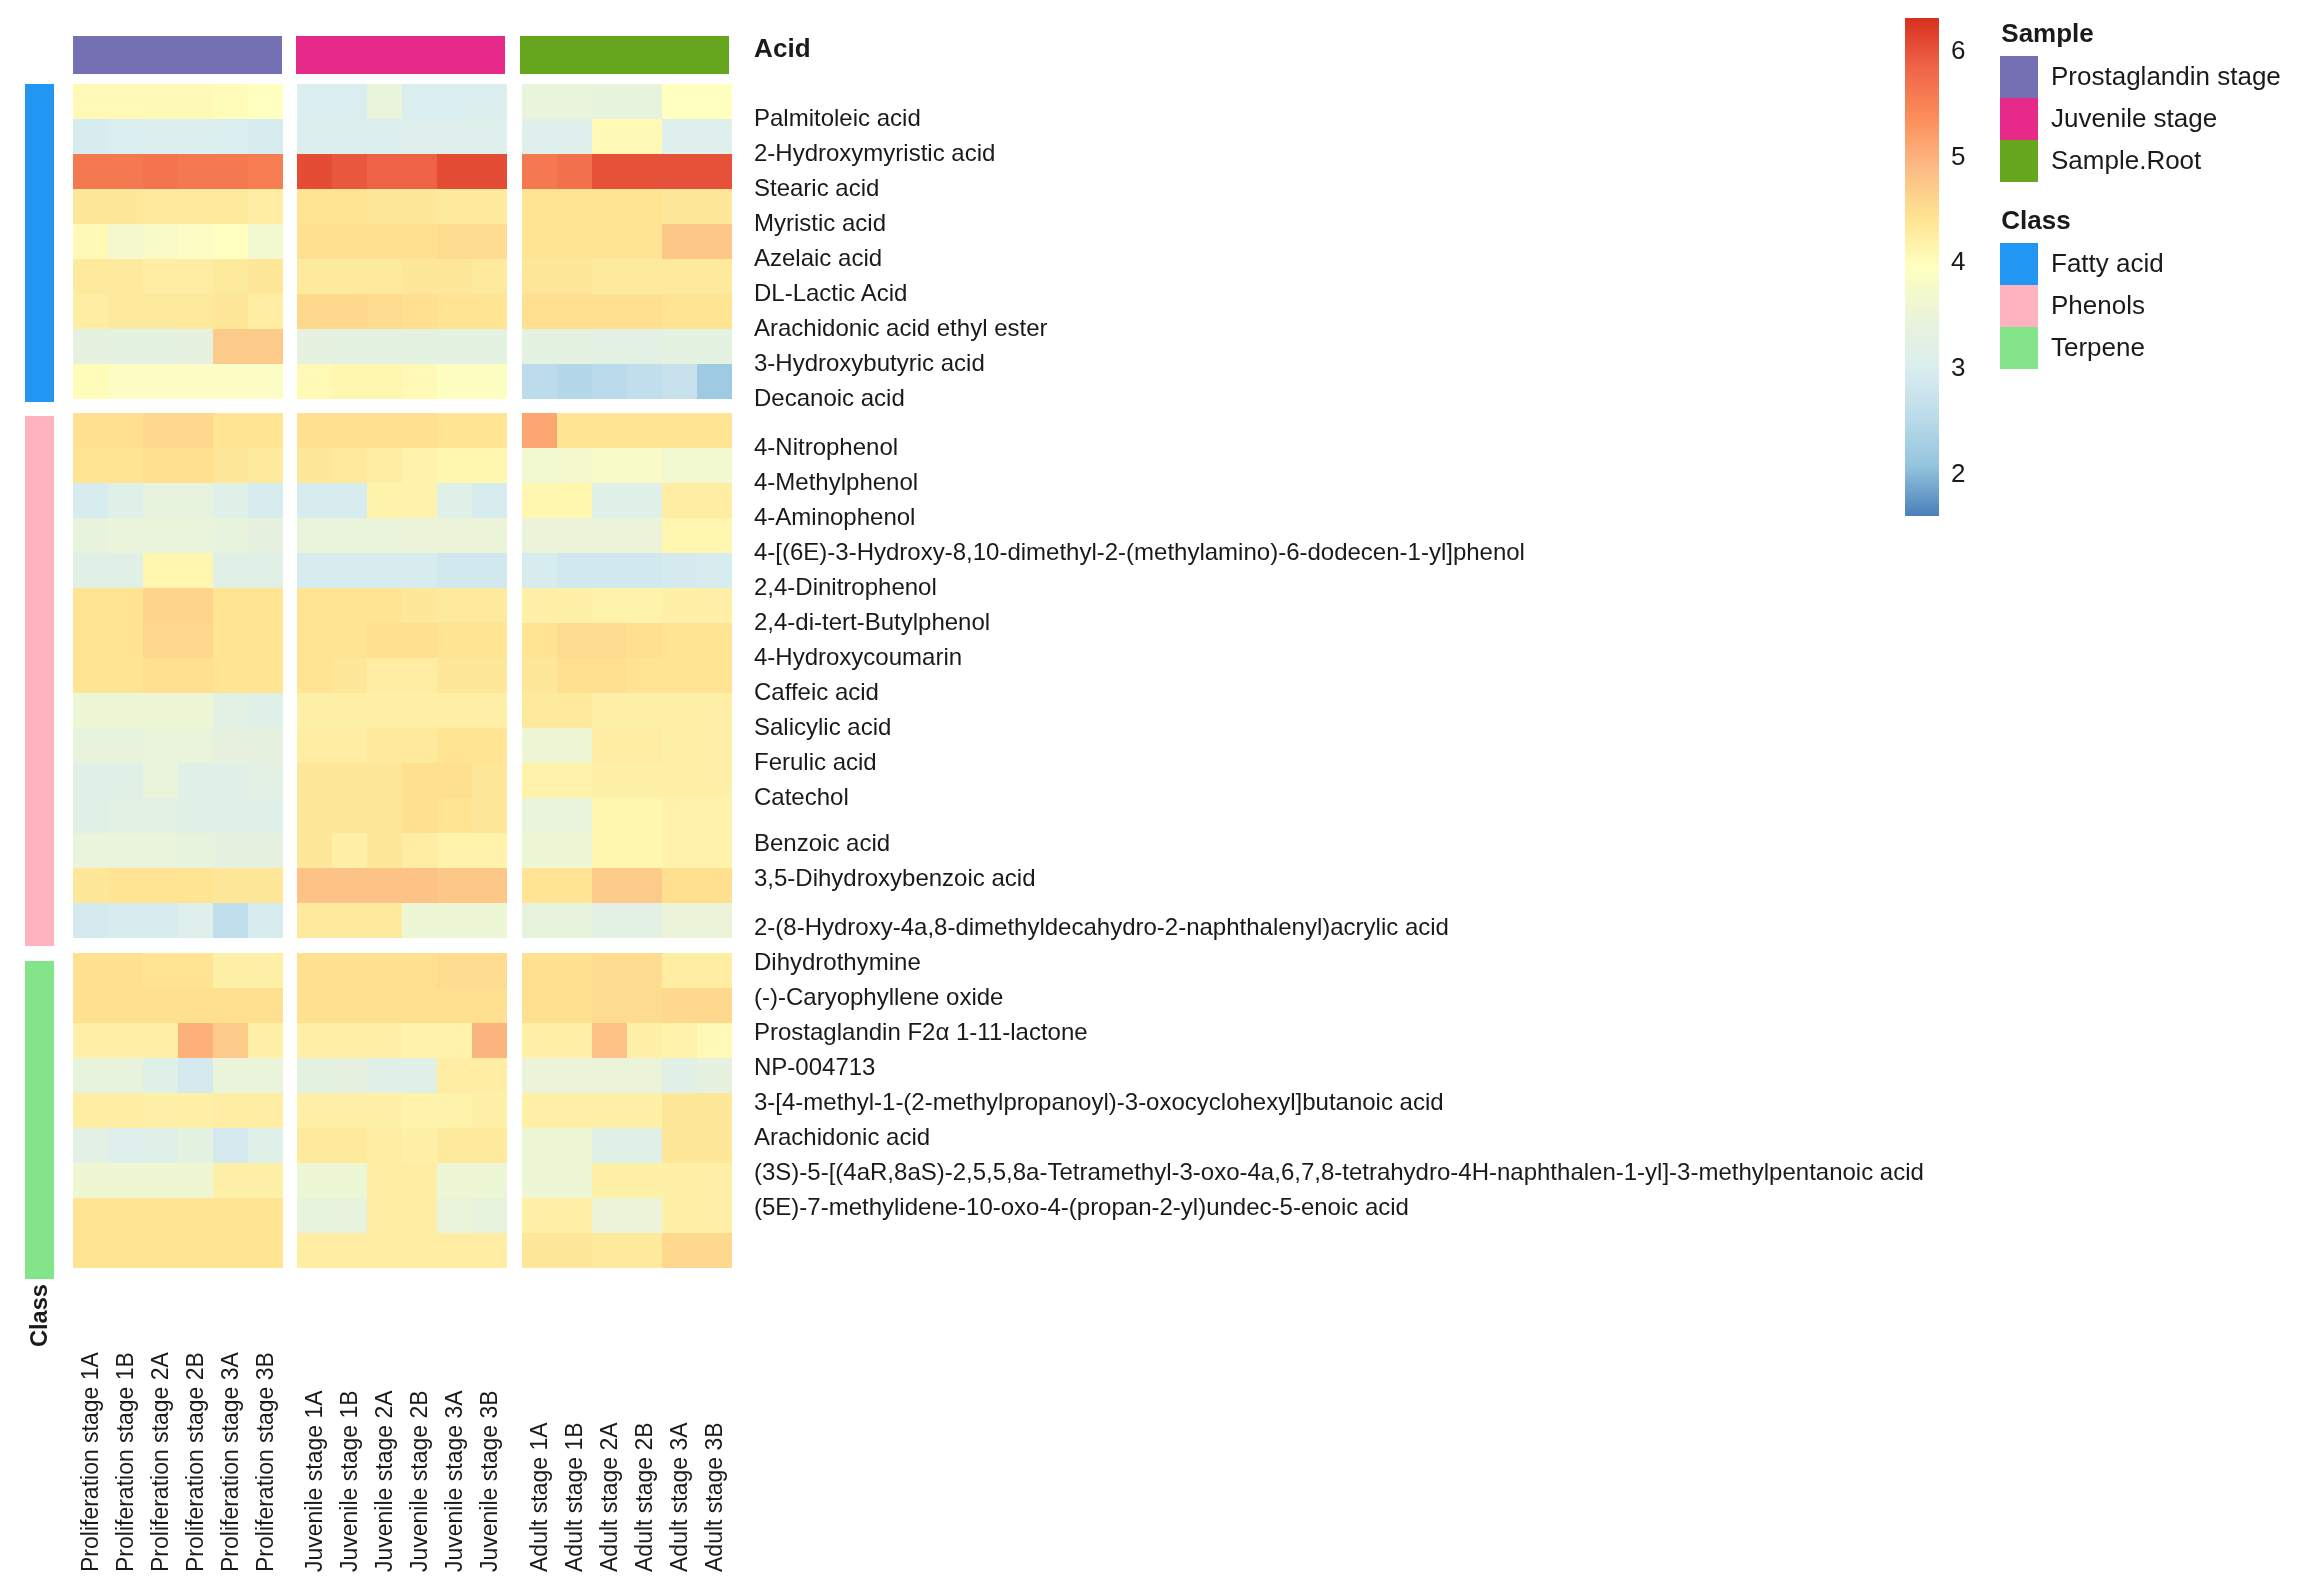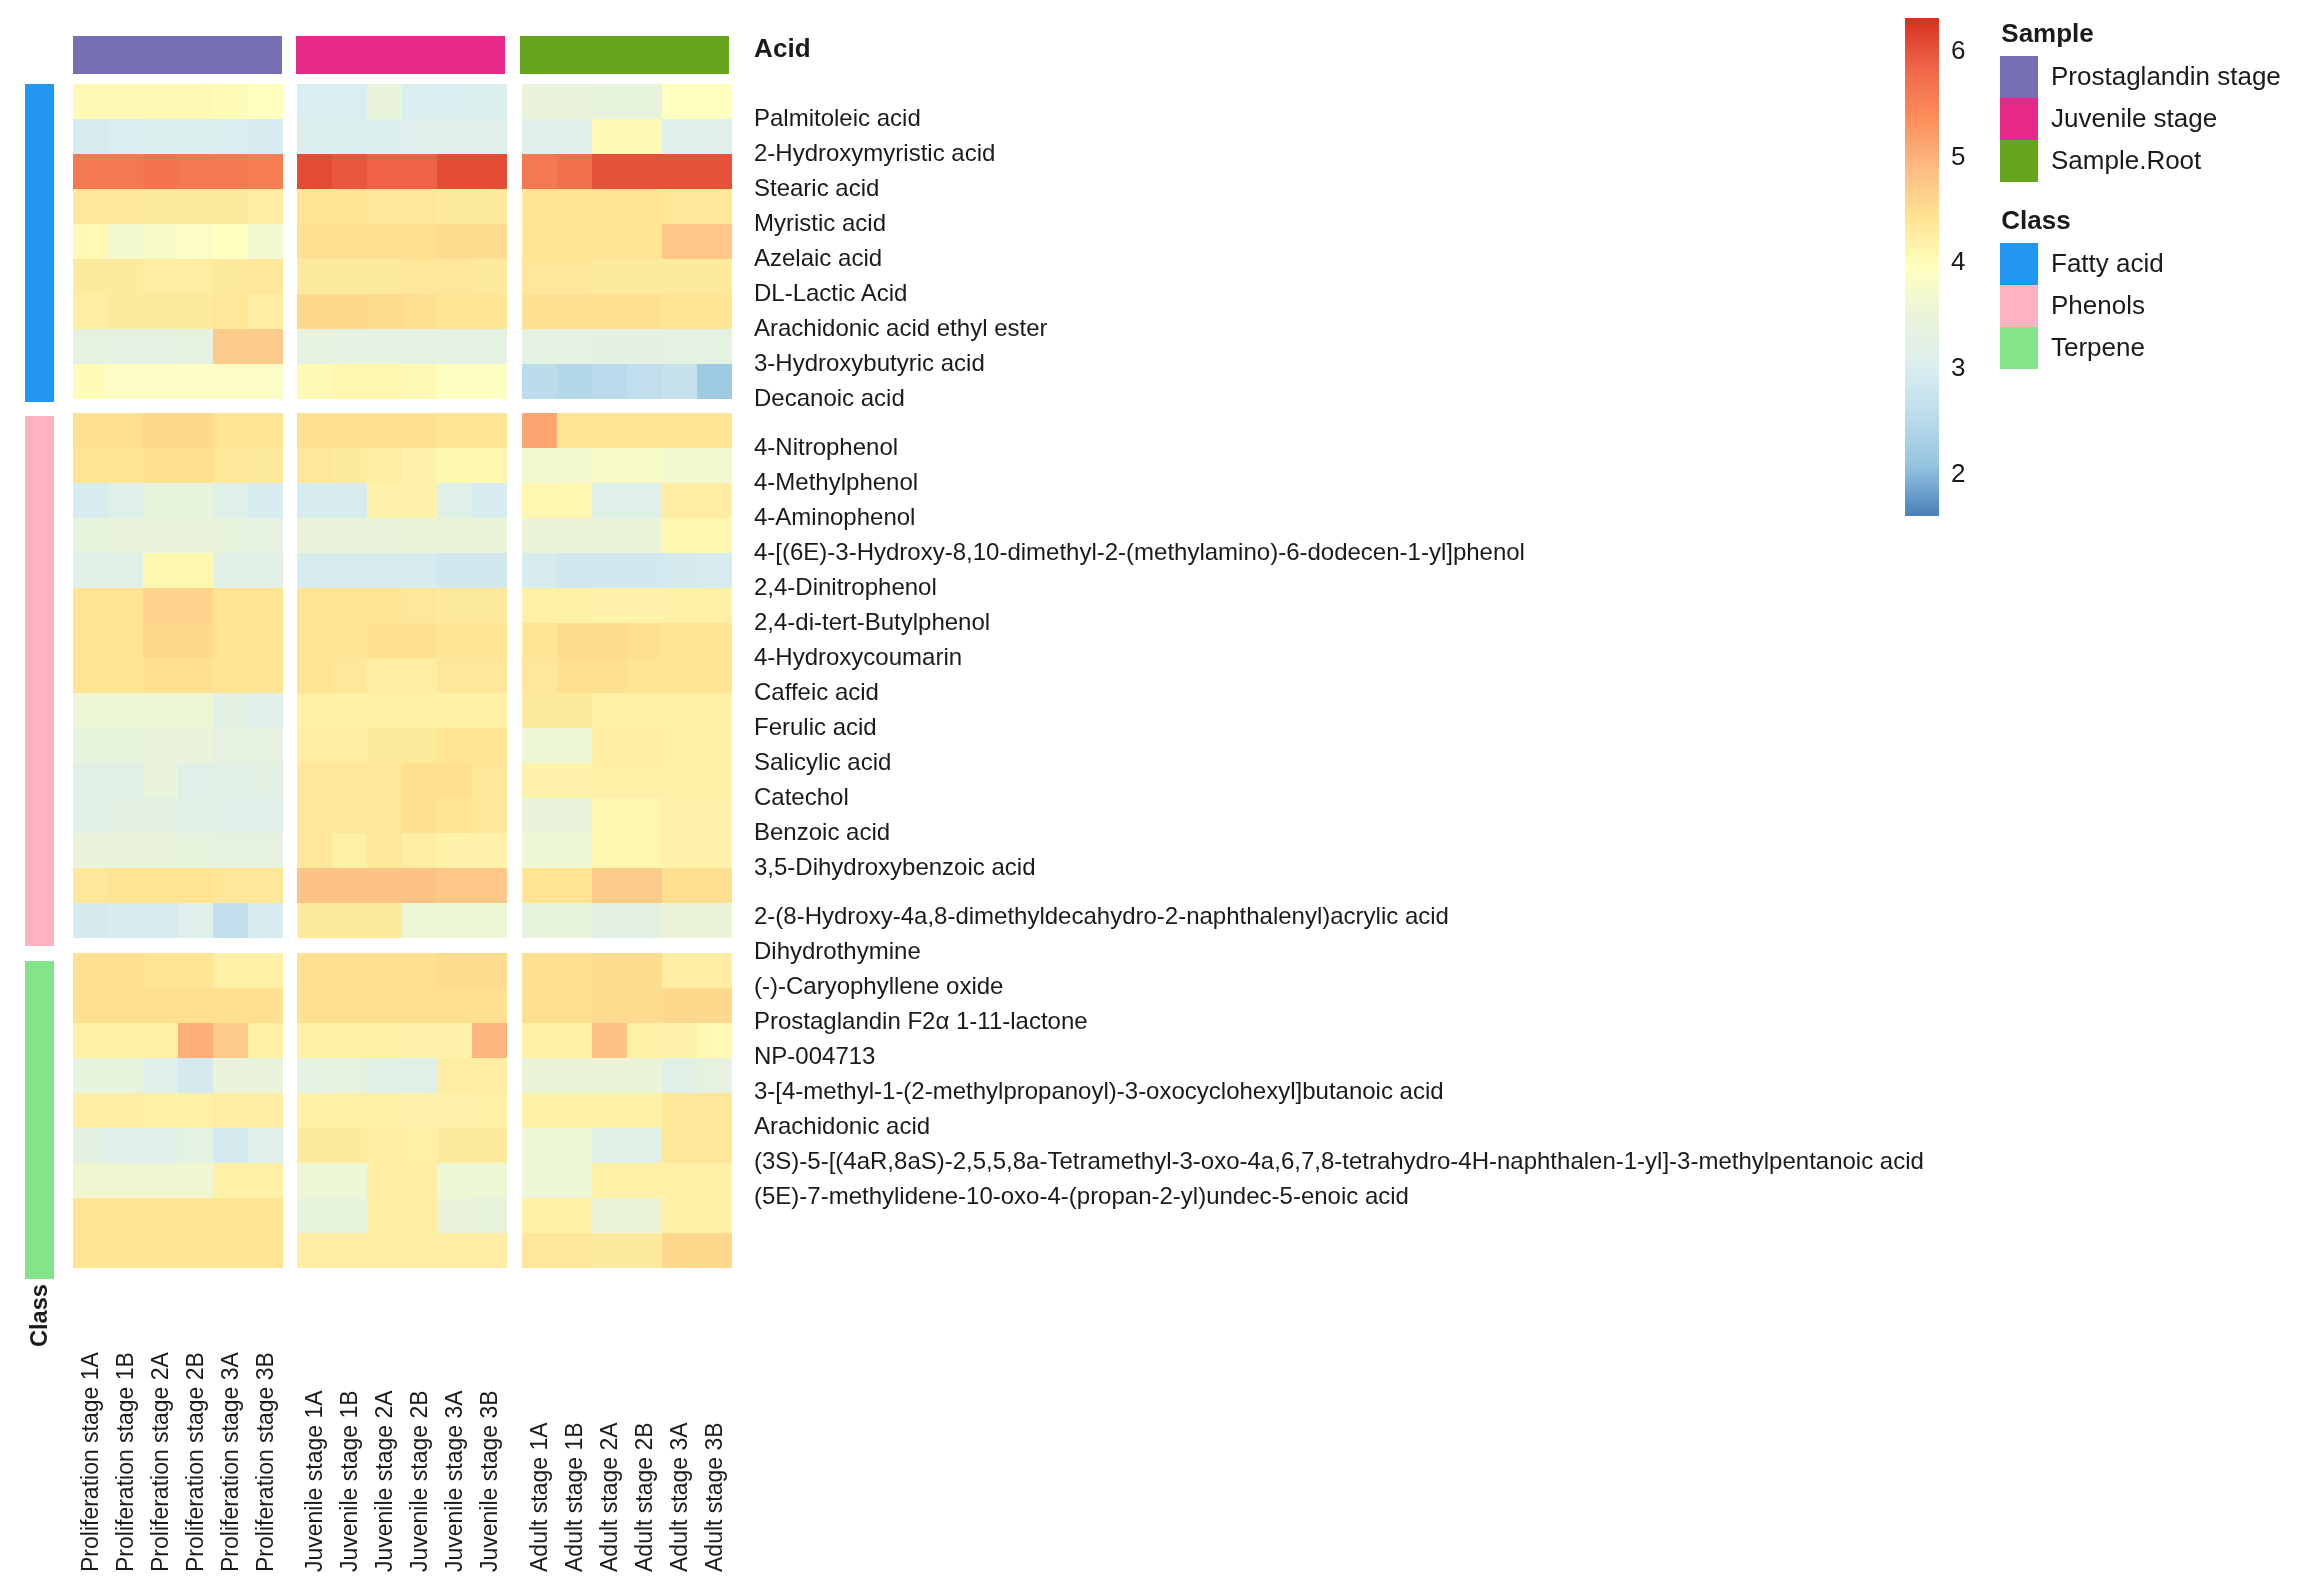--- a/index.html
+++ b/index.html
@@ -959,24 +959,24 @@
       <div class="rowlabel" style="height: 35px;">Decanoic acid</div>
       <div style="height: 14.4px;"></div>
       <div class="rowlabel" style="height: 35px;">4-Nitrophenol</div>
       <div class="rowlabel" style="height: 35px;">4-Methylphenol</div>
       <div class="rowlabel" style="height: 35px;">4-Aminophenol</div>
       <div class="rowlabel" style="height: 35px;">4-[(6E)-3-Hydroxy-8,10-dimethyl-2-(methylamino)-6-dodecen-1-yl]phenol</div>
       <div class="rowlabel" style="height: 35px;">2,4-Dinitrophenol</div>
       <div class="rowlabel" style="height: 35px;">2,4-di-tert-Butylphenol</div>
       <div class="rowlabel" style="height: 35px;">4-Hydroxycoumarin</div>
       <div class="rowlabel" style="height: 35px;">Caffeic acid</div>
+      <div class="rowlabel" style="height: 35px;">Salicylic acid</div>
       <div class="rowlabel" style="height: 35px;">Ferulic acid</div>
-      <div class="rowlabel" style="height: 35px;">Salicylic acid</div>
       <div class="rowlabel" style="height: 35px;">Catechol</div>
-      <div class="rowlabel" style="height: 35px;">Benzoic acid</div>
+      <div class="rowlabel" style="height: 35px; margin-top: 11px;">Benzoic acid</div>
       <div class="rowlabel" style="height: 35px;">3,5-Dihydroxybenzoic acid</div>
       <div style="height: 14.4px;"></div>
       <div class="rowlabel" style="height: 35px;">2-(8-Hydroxy-4a,8-dimethyldecahydro-2-naphthalenyl)acrylic acid</div>
       <div class="rowlabel" style="height: 35px;">Dihydrothymine</div>
       <div class="rowlabel" style="height: 35px;">(-)-Caryophyllene oxide</div>
       <div class="rowlabel" style="height: 35px;">Prostaglandin F2α 1-11-lactone</div>
       <div class="rowlabel" style="height: 35px;">NP-004713</div>
       <div class="rowlabel" style="height: 35px;">3-[4-methyl-1-(2-methylpropanoyl)-3-oxocyclohexyl]butanoic acid</div>
       <div class="rowlabel" style="height: 35px;">Arachidonic acid</div>
       <div class="rowlabel" style="height: 35px;">(3S)-5-[(4aR,8aS)-2,5,5,8a-Tetramethyl-3-oxo-4a,6,7,8-tetrahydro-4H-naphthalen-1-yl]-3-methylpentanoic acid</div>

